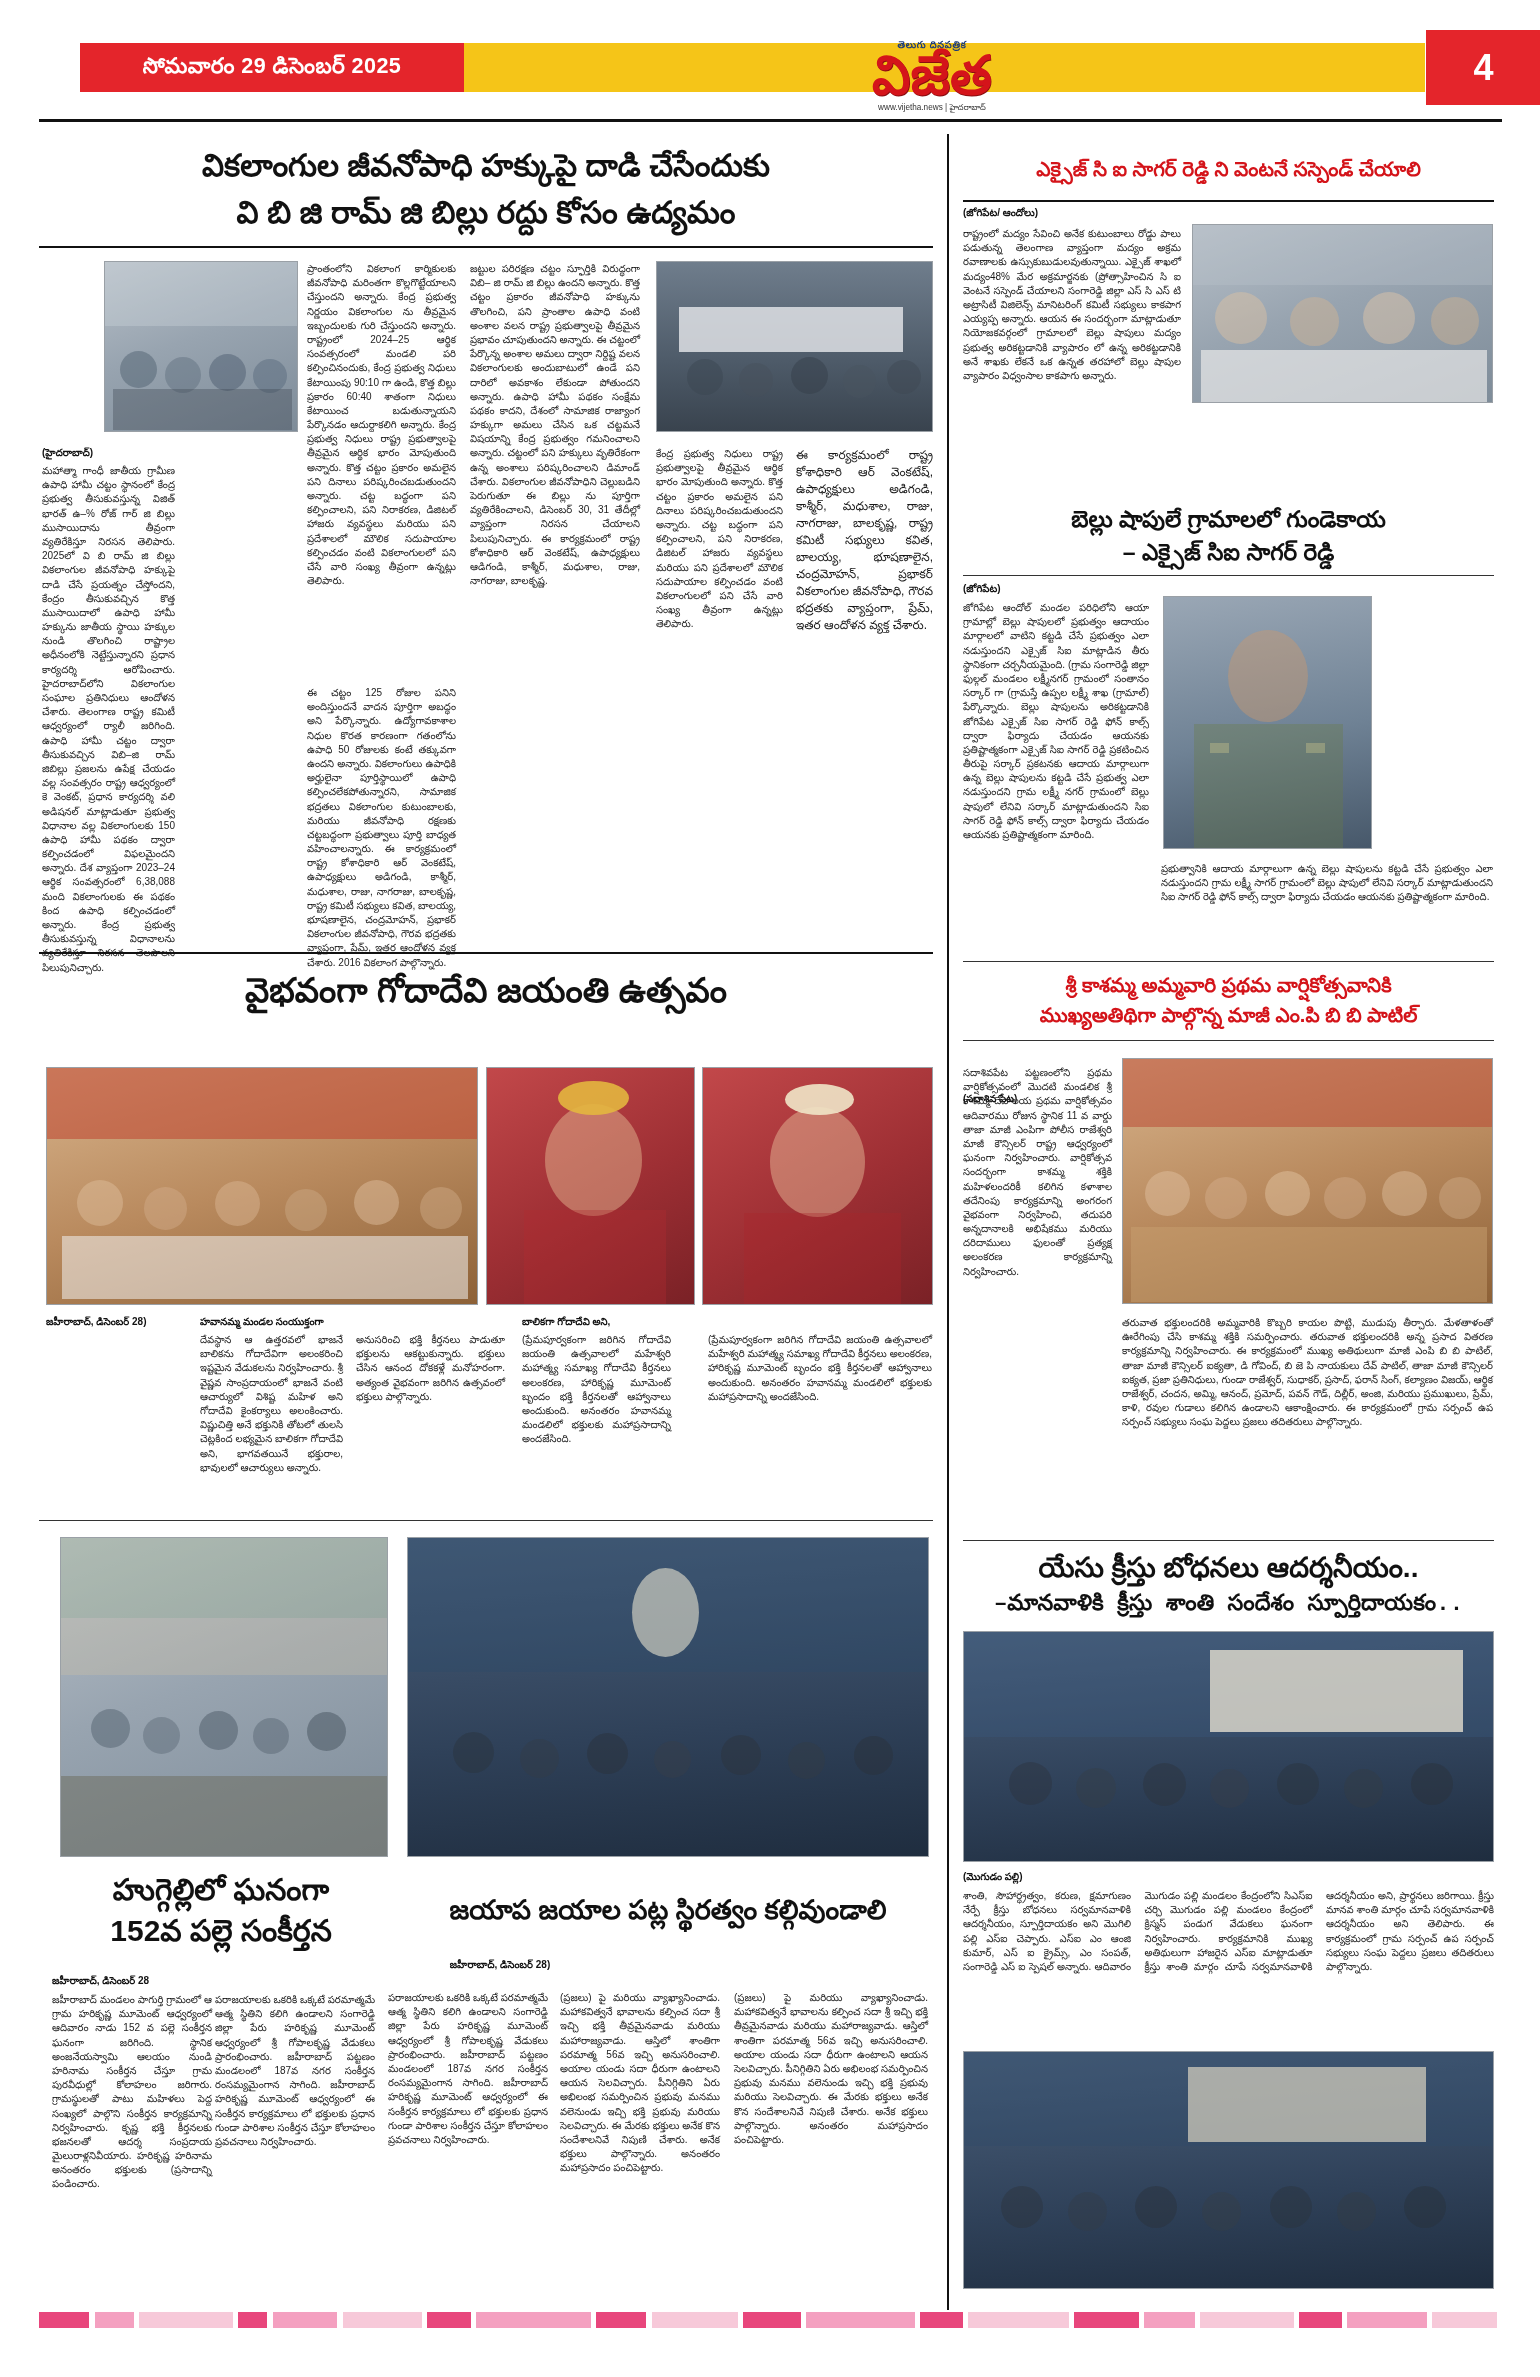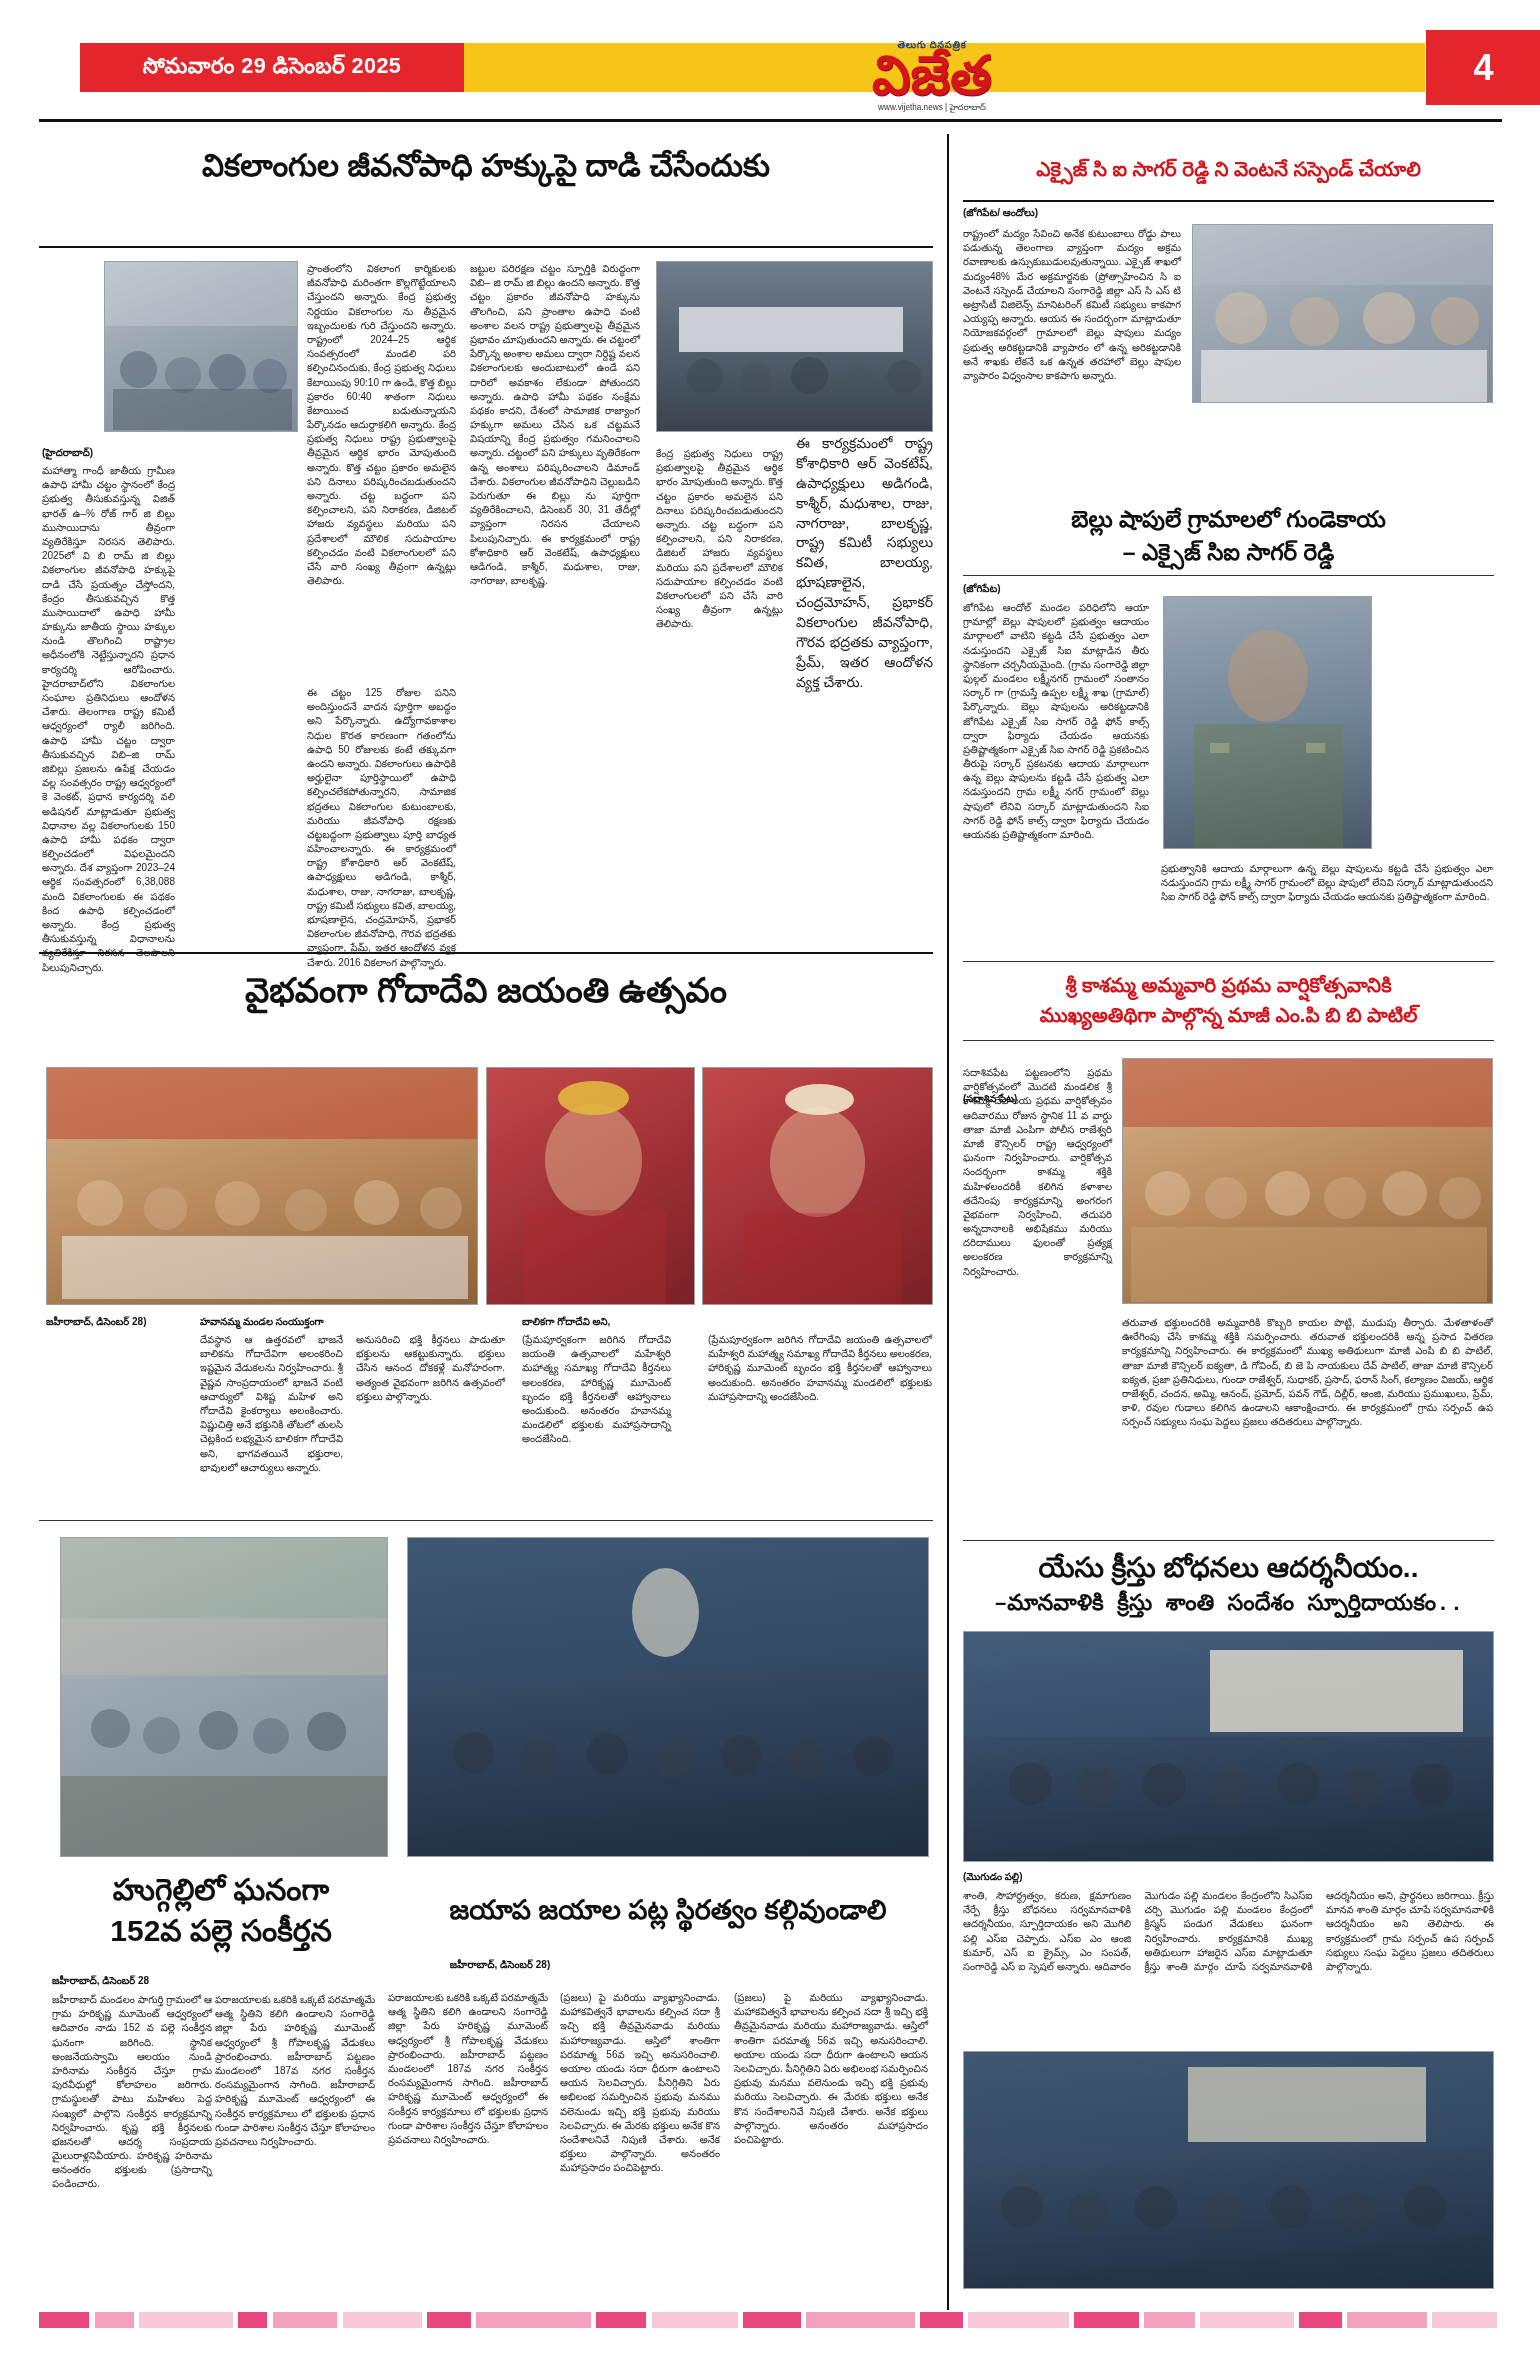--- a/index.html
+++ b/index.html
@@ -146,20 +146,21 @@
     </div>
 
     <div class="mh-pageno">4</div>
     <div class="mh-rule"></div>
   </div>
 
   <div class="divider-v" style="left:947px; top:134px; height:2176px;"></div>
 
   <div style="position:absolute; left:39px; top:146px; width:894px;">
     <div class="hl" style="font-size:31px; text-align:center; letter-spacing:0px;">వికలాంగుల జీవనోపాధి హక్కుపై దాడి చేసేందుకు</div>
+    <div class="hl" style="font-size:31px; text-align:center; margin-top:7.5px;">వి బి జి రామ్ జి బిల్లు రద్దు కోసం ఉద్యమం</div>
   </div>
   <div class="divider-h" style="left:39px; top:246px; width:894px;"></div>
 
   <div class="photo people" style="position:absolute; left:104px; top:261px; width:194px; height:171px;">
     <div class="bar" style="left:0;top:0;width:100%;height:38%;background:#cdd6de;"></div>
     <div class="blob" style="left:15px;top:89px;width:37px;height:37px;background:#4a5a6a;"></div>
     <div class="blob" style="left:60px;top:95px;width:36px;height:36px;background:#5d6d7d;"></div>
     <div class="blob" style="left:104px;top:92px;width:37px;height:37px;background:#47576a;"></div>
     <div class="blob" style="left:148px;top:97px;width:34px;height:34px;background:#55657a;"></div>
     <div class="bar" style="left:7.5px;top:127px;width:179px;height:41px;background:#39424d;"></div>
@@ -177,21 +178,21 @@
   <div class="byline" style="position:absolute; left:42px; top:447px; width:127px;">(హైదరాబాద్)</div>
   <div class="body-col" style="position:absolute; left:42px; top:464px; width:133px; height:477px; font-size:10px;">మహాత్మా గాంధీ జాతీయ గ్రామీణ ఉపాధి హామీ చట్టం స్థానంలో కేంద్ర ప్రభుత్వ తీసుకువస్తున్న విజిత్ భారత్ ఉ–% రోజ్ గార్ జి బిల్లు ముసాయిదాను తీవ్రంగా వ్యతిరేకిస్తూ నిరసన తెలిపారు. 2025లో వి బి రామ్ జి బిల్లు వికలాంగుల జీవనోపాధి హక్కుపై దాడి చేసే ప్రయత్నం చేస్తోందని, కేంద్రం తీసుకువచ్చిన కొత్త ముసాయిదాలో ఉపాధి హామీ హక్కును జాతీయ స్థాయి హక్కుల నుండి తొలగించి రాష్ట్రాల అధీనంలోకి నెట్టేస్తున్నారని ప్రధాన కార్యదర్శి ఆరోపించారు. హైదరాబాద్‌లోని వికలాంగుల సంఘాల ప్రతినిధులు ఆందోళన చేశారు. తెలంగాణ రాష్ట్ర కమిటీ ఆధ్వర్యంలో ర్యాలీ జరిగింది. ఉపాధి హామీ చట్టం ద్వారా తీసుకువచ్చిన విబి–జి రామ్ జిబిల్లు ప్రజలను ఉపేక్ష చేయడం వల్ల సంవత్సరం రాష్ట్ర ఆధ్వర్యంలో కె వెంకట్, ప్రధాన కార్యదర్శి వలి అడిషనల్ మాట్లాడుతూ ప్రభుత్వ విధానాల వల్ల వికలాంగులకు 150 ఉపాధి హామీ పథకం ద్వారా కల్పించడంలో విఫలమైందని అన్నారు. దేశ వ్యాప్తంగా 2023–24 ఆర్థిక సంవత్సరంలో 6,38,088 మంది వికలాంగులకు ఈ పథకం కింద ఉపాధి కల్పించడంలో అన్నారు. కేంద్ర ప్రభుత్వ తీసుకువస్తున్న విధానాలను వ్యతిరేకిస్తూ నిరసన తెలపాలని పిలుపునిచ్చారు.</div>
 
   <div class="body-col" style="position:absolute; left:307px; top:262px; width:149px; height:417px; font-size:10px;">ప్రాంతంలోని వికలాంగ కార్మికులకు జీవనోపాధి మరింతగా కొల్లగొట్టేయాలని చేస్తుందని అన్నారు. కేంద్ర ప్రభుత్వ నిర్ణయం వికలాంగుల ను తీవ్రమైన ఇబ్బందులకు గురి చేస్తుందని అన్నారు. రాష్ట్రంలో 2024–25 ఆర్థిక సంవత్సరంలో మండలి పరి కల్పించినందుకు, కేంద్ర ప్రభుత్వ నిధులు కేటాయింపు 90:10 గా ఉండి, కొత్త బిల్లు ప్రకారం 60:40 శాతంగా నిధులు కేటాయించ బడుతున్నాయని పేర్కొనడం ఆదుర్దాకలిగి అన్నారు. కేంద్ర ప్రభుత్వ నిధులు రాష్ట్ర ప్రభుత్వాలపై తీవ్రమైన ఆర్థిక భారం మోపుతుంది అన్నారు. కొత్త చట్టం ప్రకారం అమలైన పని దినాలు పరిష్కరించబడుతుందని అన్నారు. చట్ట బద్ధంగా పని కల్పించాలని, పని నిరాకరణ, డిజిటల్ హాజరు వ్యవస్థలు మరియు పని ప్రదేశాలలో మౌలిక సదుపాయాల కల్పించడం వంటి వికలాంగులలో పని చేసే వారి సంఖ్య తీవ్రంగా ఉన్నట్లు తెలిపారు.</div>
   <div class="body-col" style="position:absolute; left:307px; top:686px; width:149px; height:253px; font-size:10px;">ఈ చట్టం 125 రోజుల పనిని అందిస్తుందనే వాదన పూర్తిగా అబద్ధం అని పేర్కొన్నారు. ఉద్యోగావకాశాల నిధుల కొరత కారణంగా గతంలోను ఉపాధి 50 రోజులకు కంటే తక్కువగా ఉందని అన్నారు. వికలాంగులు ఉపాధికి అర్హులైనా పూర్తిస్థాయిలో ఉపాధి కల్పించలేకపోతున్నారని, సామాజిక భద్రతలు వికలాంగుల కుటుంబాలకు, మరియు జీవనోపాధి రక్షణకు చట్టబద్ధంగా ప్రభుత్వాలు పూర్తి బాధ్యత వహించాలన్నారు. ఈ కార్యక్రమంలో రాష్ట్ర కోశాధికారి ఆర్ వెంకటేష్, ఉపాధ్యక్షులు అడిగండి, కాశ్మీర్, మధుశాల, రాజు, నాగరాజు, బాలకృష్ణ, రాష్ట్ర కమిటీ సభ్యులు కవిత, బాలయ్య, భూషణాలైన, చంద్రమోహన్, ప్రభాకర్ వికలాంగుల జీవనోపాధి, గౌరవ భద్రతకు వ్యాప్తంగా, ప్రేమ్, ఇతర ఆందోళన వ్యక్త చేశారు. 2016 వికలాంగ పాల్గొన్నారు.</div>
 
   <div class="body-col" style="position:absolute; left:470px; top:262px; width:170px; height:678px; font-size:10px;">జట్టుల పరిరక్షణ చట్టం స్ఫూర్తికి విరుద్ధంగా విబి– జి రామ్ జి బిల్లు ఉందని అన్నారు. కొత్త చట్టం ప్రకారం జీవనోపాధి హక్కును తొలగించి, పని ప్రాంతాల ఉపాధి వంటి అంశాల వలన రాష్ట్ర ప్రభుత్వాలపై తీవ్రమైన ప్రభావం చూపుతుందని అన్నారు. ఈ చట్టంలో పేర్కొన్న అంశాల అమలు ద్వారా నిర్దిష్ట వలన వికలాంగులకు అందుబాటులో ఉండే పని దారిలో అవకాశం లేకుండా పోతుందని అన్నారు. ఉపాధి హామీ పథకం సంక్షేమ పథకం కాదని, దేశంలో సామాజిక రాజ్యాంగ హక్కుగా అమలు చేసిన ఒక చట్టమనే విషయాన్ని కేంద్ర ప్రభుత్వం గమనించాలని అన్నారు. చట్టంలో పని హక్కులు వృతిరేకంగా ఉన్న అంశాలు పరిష్కరించాలని డిమాండ్ చేశారు. వికలాంగుల జీవనోపాధిని చెల్లుబడిని పెరుగుతూ ఈ బిల్లు ను పూర్తిగా వ్యతిరేకించాలని, డిసెంబర్ 30, 31 తేదీల్లో వ్యాప్తంగా నిరసన చేయాలని పిలుపునిచ్చారు. ఈ కార్యక్రమంలో రాష్ట్ర కోశాధికారి ఆర్ వెంకటేష్, ఉపాధ్యక్షులు ఆడిగండి, కాశ్మీర్, మధుశాల, రాజు, నాగరాజు, బాలకృష్ణ.</div>
 
   <div class="body-col" style="position:absolute; left:656px; top:447px; width:127px; height:492px; font-size:10px;">కేంద్ర ప్రభుత్వ నిధులు రాష్ట్ర ప్రభుత్వాలపై తీవ్రమైన ఆర్థిక భారం మోపుతుంది అన్నారు. కొత్త చట్టం ప్రకారం అమలైన పని దినాలు పరిష్కరించబడుతుందని అన్నారు. చట్ట బద్ధంగా పని కల్పించాలని, పని నిరాకరణ, డిజిటల్ హాజరు వ్యవస్థలు మరియు పని ప్రదేశాలలో మౌలిక సదుపాయాల కల్పించడం వంటి వికలాంగులలో పని చేసే వారి సంఖ్య తీవ్రంగా ఉన్నట్లు తెలిపారు.</div>
 
-  <div class="body-col" style="position:absolute; left:796px; top:434px; width:137px; height:492px; font-size:14px;">ఈ కార్యక్రమంలో రాష్ట్ర కోశాధికారి ఆర్ వెంకటేష్, ఉపాధ్యక్షులు అడిగండి, కాశ్మీర్, మధుశాల, రాజు, నాగరాజు, బాలకృష్ణ, రాష్ట్ర కమిటీ సభ్యులు కవిత, బాలయ్య, భూషణాలైన, చంద్రమోహన్, ప్రభాకర్ వికలాంగుల జీవనోపాధి, గౌరవ భద్రతకు వ్యాప్తంగా, ప్రేమ్, ఇతర ఆందోళన వ్యక్త చేశారు.</div>
+  <div class="body-col" style="position:absolute; left:796px; top:447px; width:137px; height:492px; font-size:12px;">ఈ కార్యక్రమంలో రాష్ట్ర కోశాధికారి ఆర్ వెంకటేష్, ఉపాధ్యక్షులు అడిగండి, కాశ్మీర్, మధుశాల, రాజు, నాగరాజు, బాలకృష్ణ, రాష్ట్ర కమిటీ సభ్యులు కవిత, బాలయ్య, భూషణాలైన, చంద్రమోహన్, ప్రభాకర్ వికలాంగుల జీవనోపాధి, గౌరవ భద్రతకు వ్యాప్తంగా, ప్రేమ్, ఇతర ఆందోళన వ్యక్త చేశారు.</div>
 
   <div class="divider-h" style="left:39px; top:952px; width:894px;"></div>
 
   <div style="position:absolute; left:39px; top:969px; width:894px;">
     <div class="hl" style="font-size:34px; text-align:center;">వైభవంగా గోదాదేవి జయంతి ఉత్సవం</div>
   </div>
 
   <div class="photo warm" style="position:absolute; left:46px; top:1067px; width:432px; height:238px;">
     <div class="bar" style="left:0;top:0;width:100%;height:30%;background:#c0442f;opacity:.55;"></div>
     <div class="blob" style="left:30px;top:112px;width:46px;height:46px;background:#e0c0a0;"></div>

